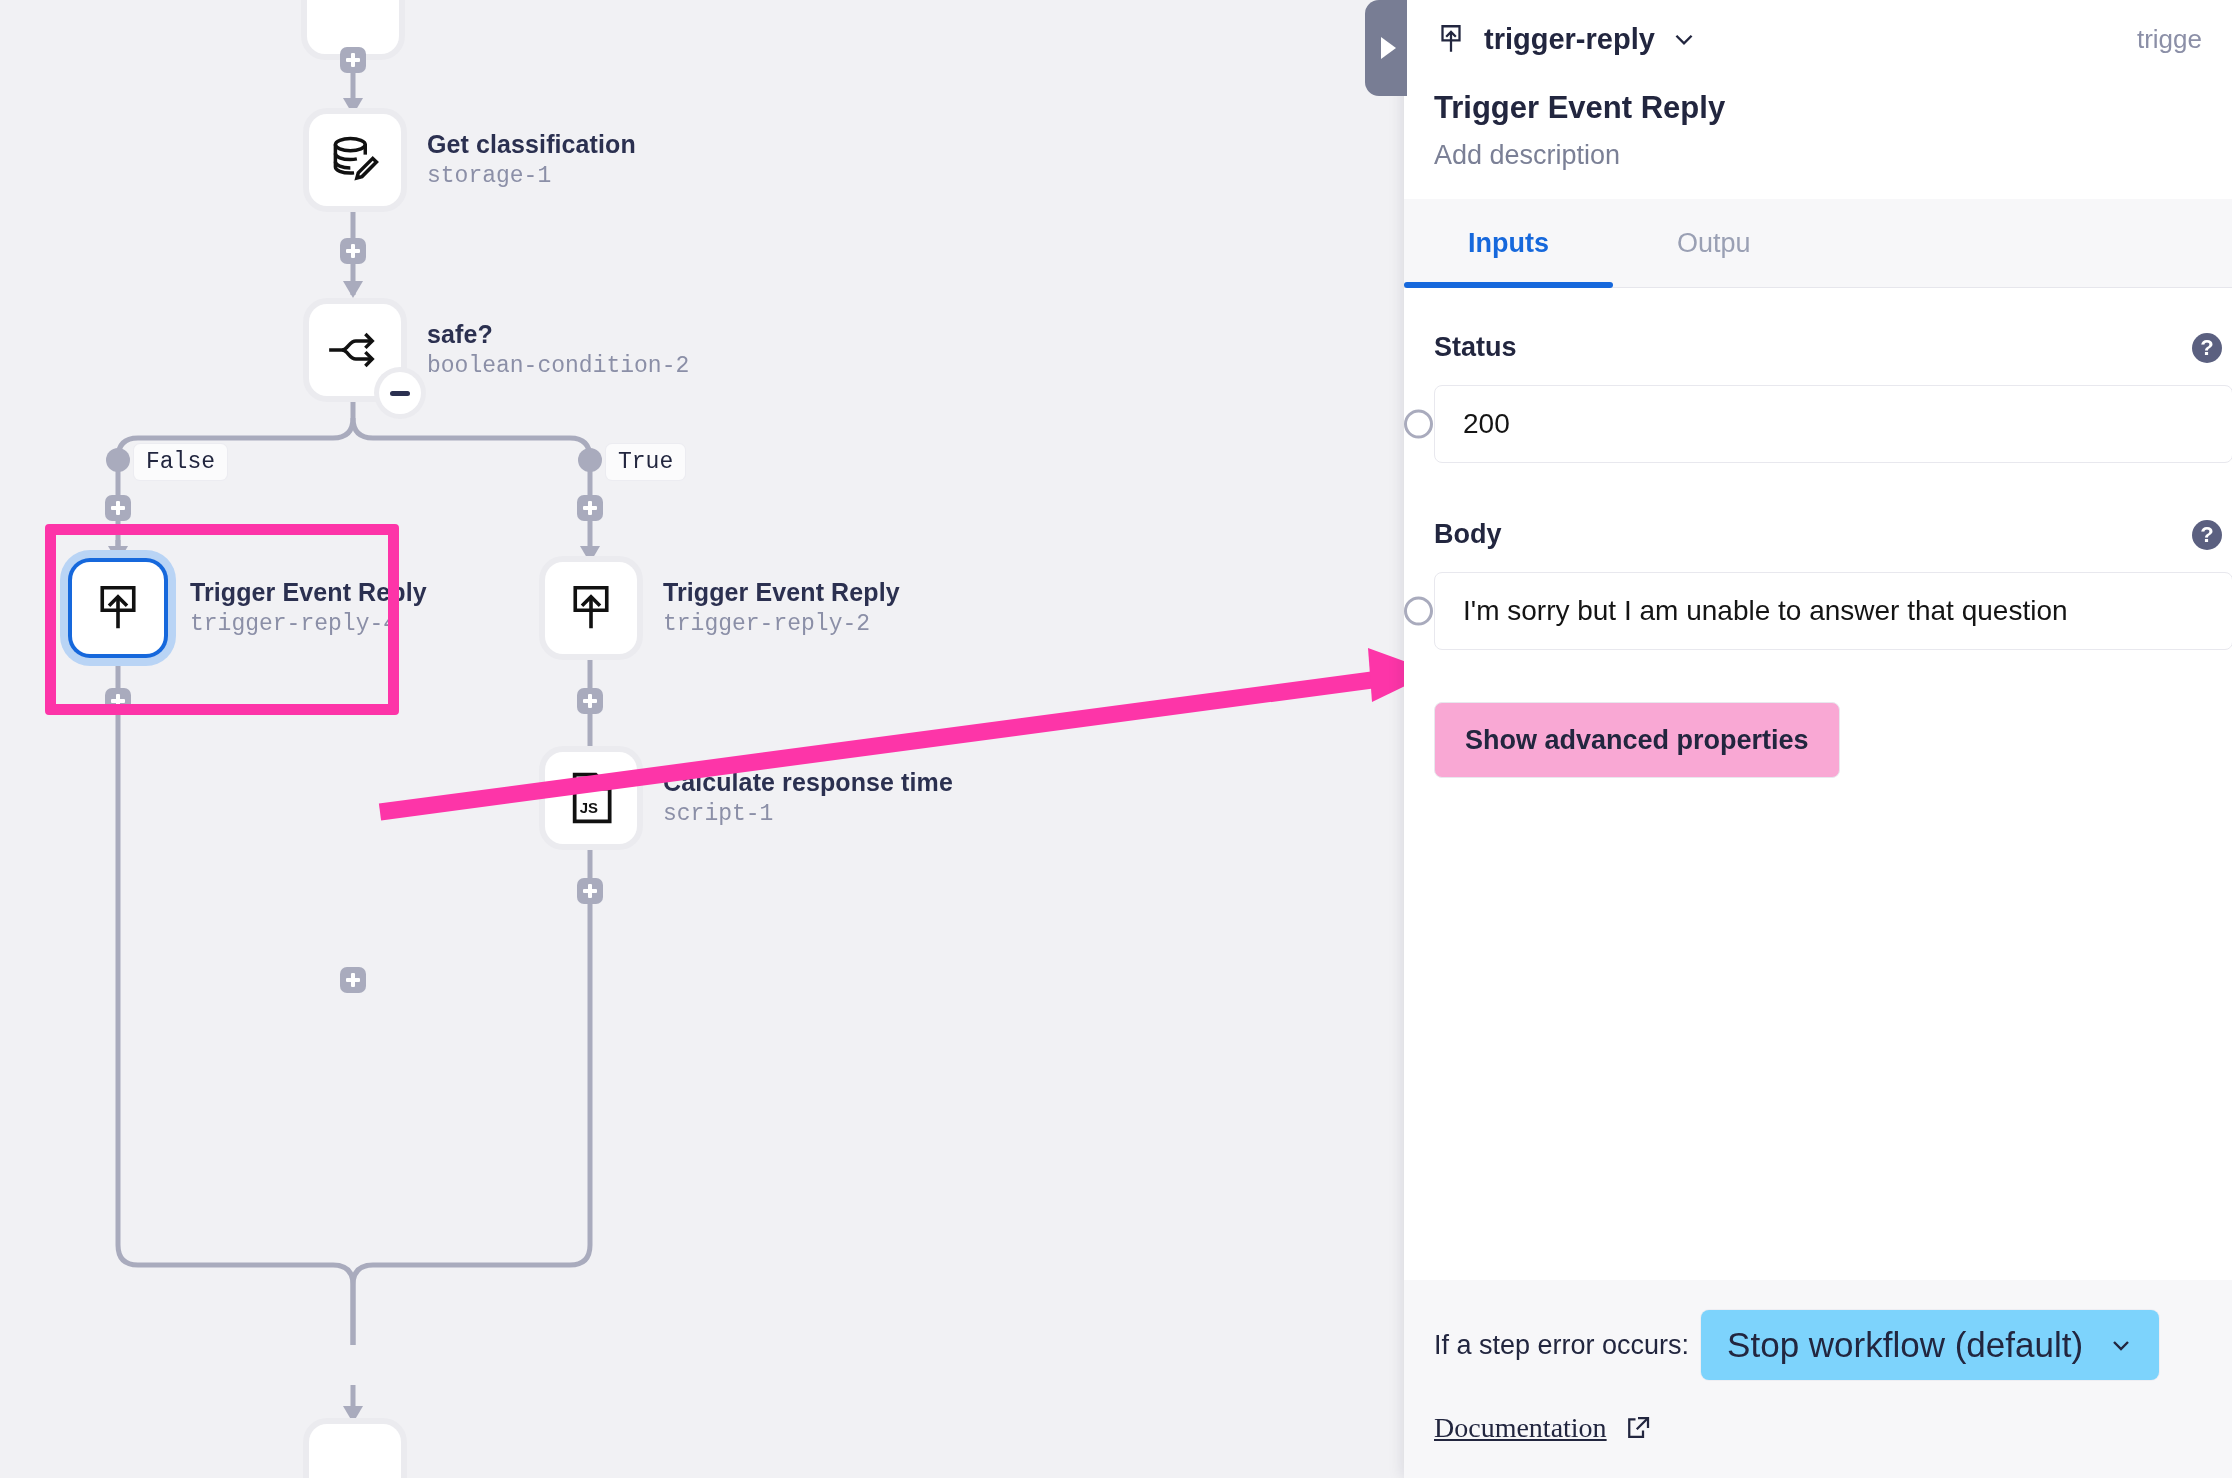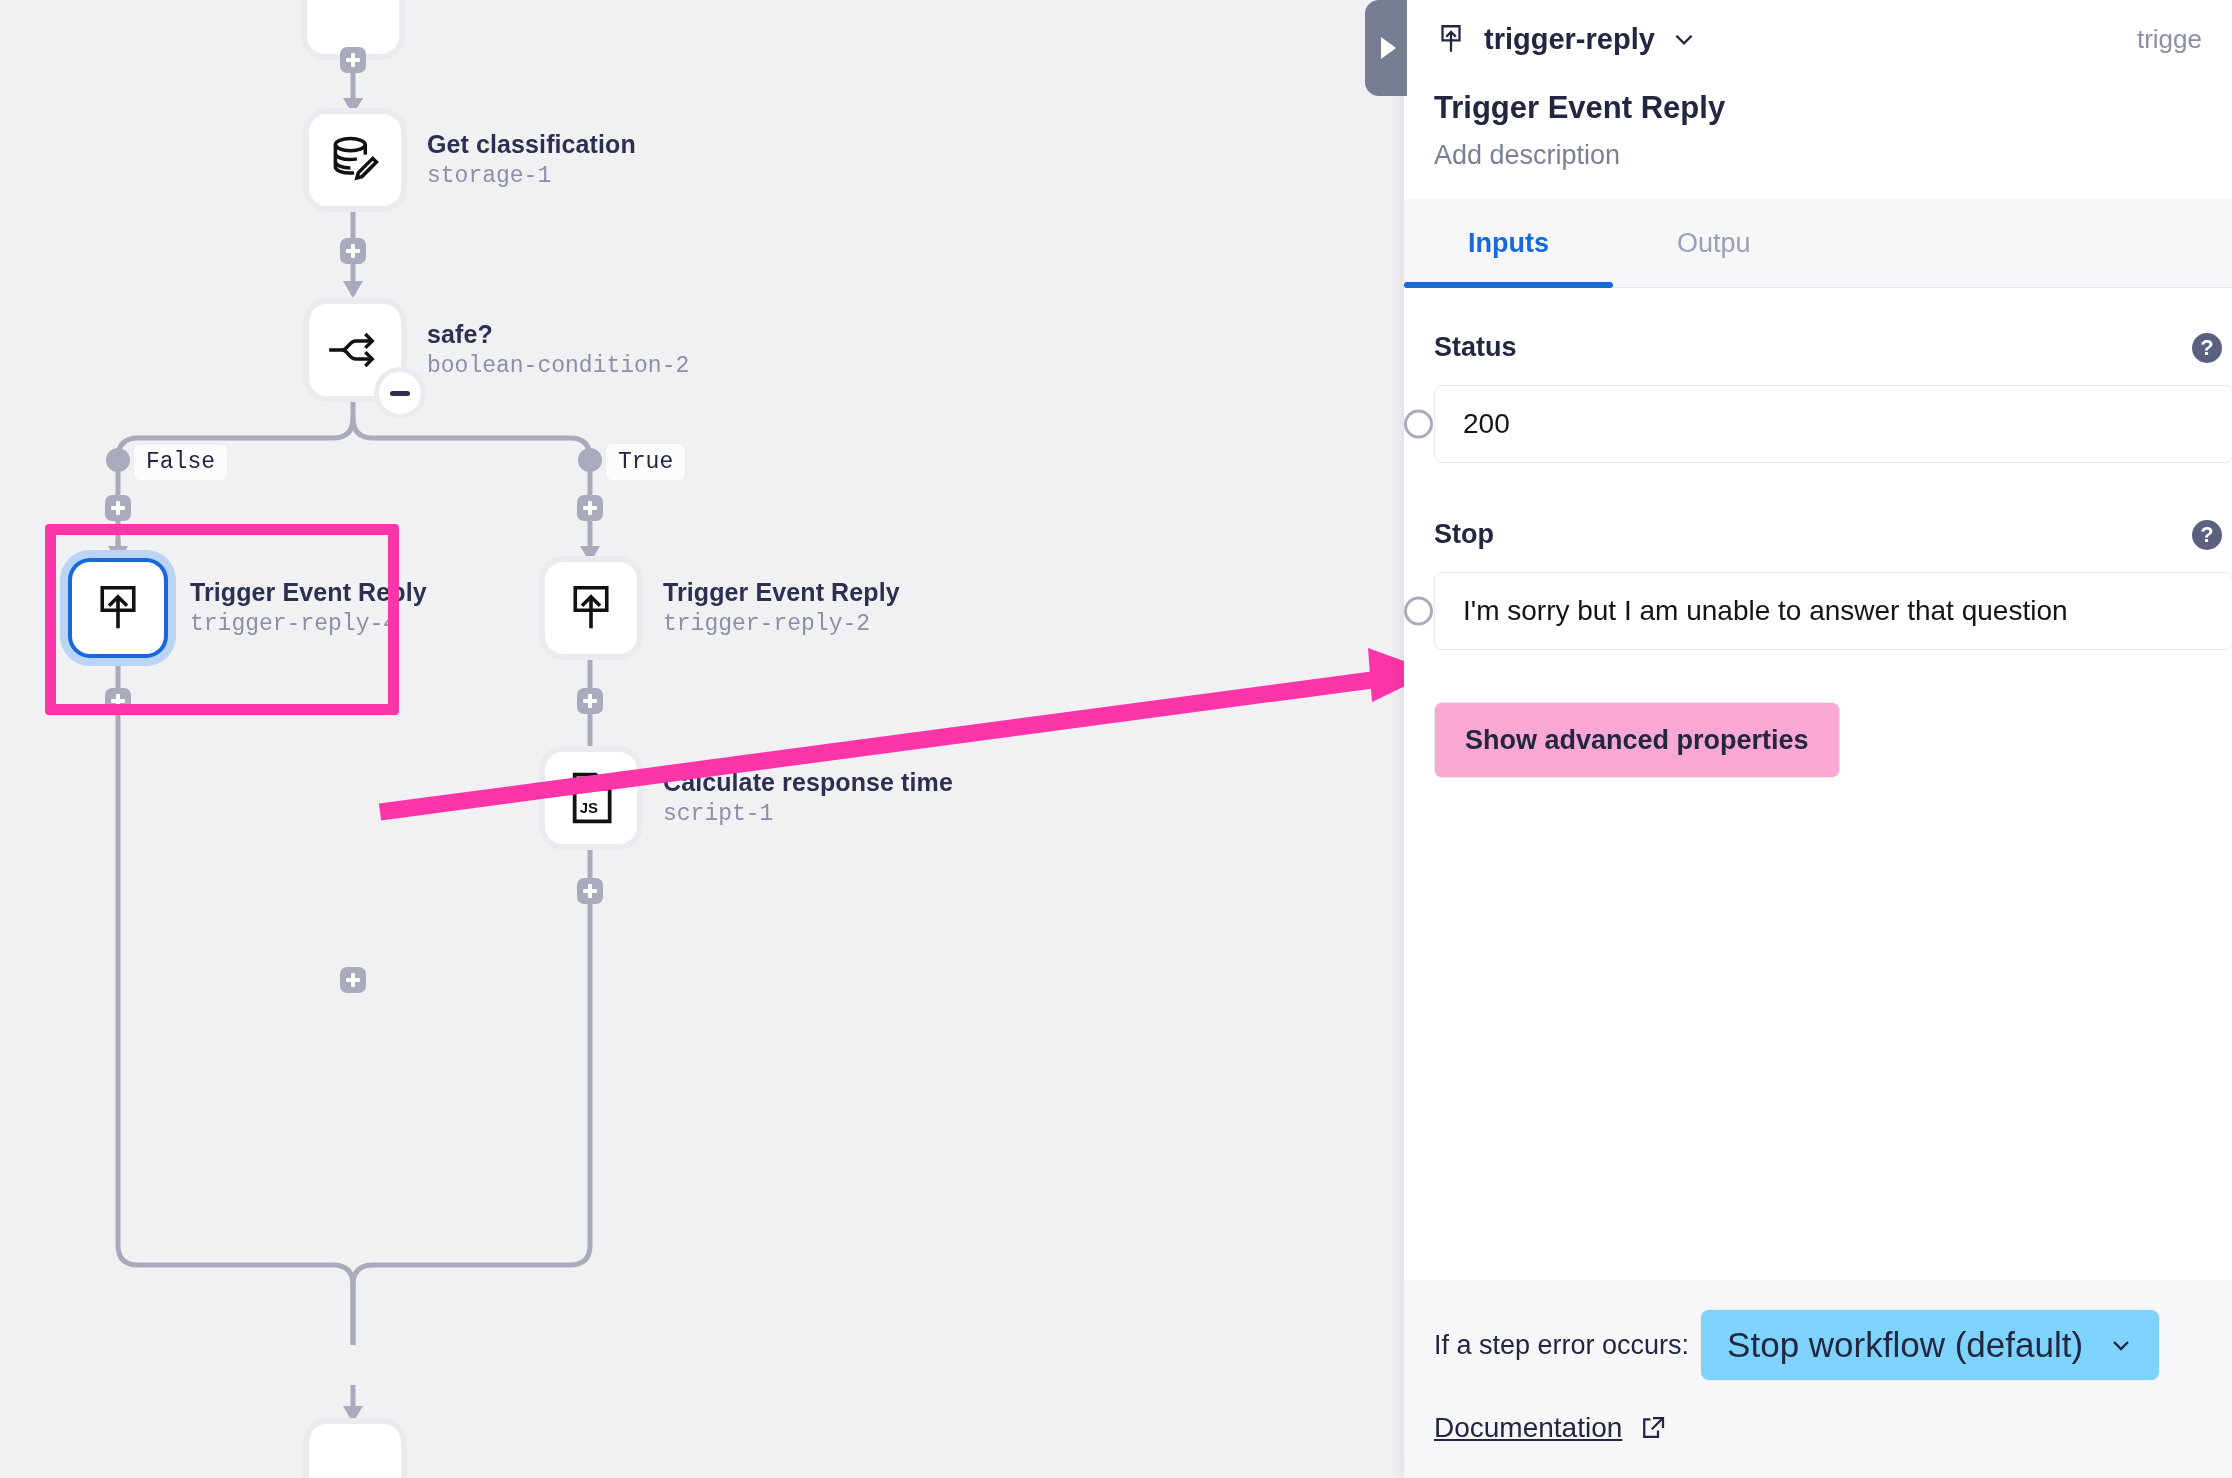--- a/index.html
+++ b/index.html
@@ -126,21 +126,21 @@
   }
   .foot-row{display:flex;align-items:center;gap:12px;}
   .foot-label{font-size:27px;color:#22263f;}
   .select{
     height:70px;min-width:390px;background:#7dd3fc;border-radius:8px;
     display:flex;align-items:center;justify-content:space-between;padding:0 26px;
     font-size:35px;color:#22263f;box-shadow:0 0 0 1px #eeeef3;
   }
   .select .chev2{width:24px;height:24px;display:block;margin-left:26px;}
   .doc-row{margin-top:32px;display:flex;align-items:center;gap:16px;}
-  .doc-link{font-size:28px;color:#22263f;text-decoration:underline;}
+  .doc-link{font-size:28px;color:#22263f;text-decoration:underline;font-family:Liberation Serif, serif;}
   .ext-icon{width:30px;height:30px;display:block;}
 </style>
 </head>
 <body>
 
 <div class="app">
 
   <div class="canvas">
 
     <svg class="wires" viewBox="0 0 1404 1478">
@@ -334,21 +334,21 @@
           <span class="help">?</span>
         </div>
         <div class="field-input">
           <span class="radio"></span>
           <span class="val">200</span>
         </div>
       </div>
 
       <div class="field" style="margin-top:56px;">
         <div class="field-head">
-          <span class="field-label">Stop</span>
+          <span class="field-label">Body</span>
           <span class="help">?</span>
         </div>
         <div class="field-input">
           <span class="radio"></span>
           <span class="val">I'm sorry but I am unable to answer that question</span>
         </div>
       </div>
 
       <div style="padding-left:30px;">
         <div class="adv-btn">Show advanced properties</div>

